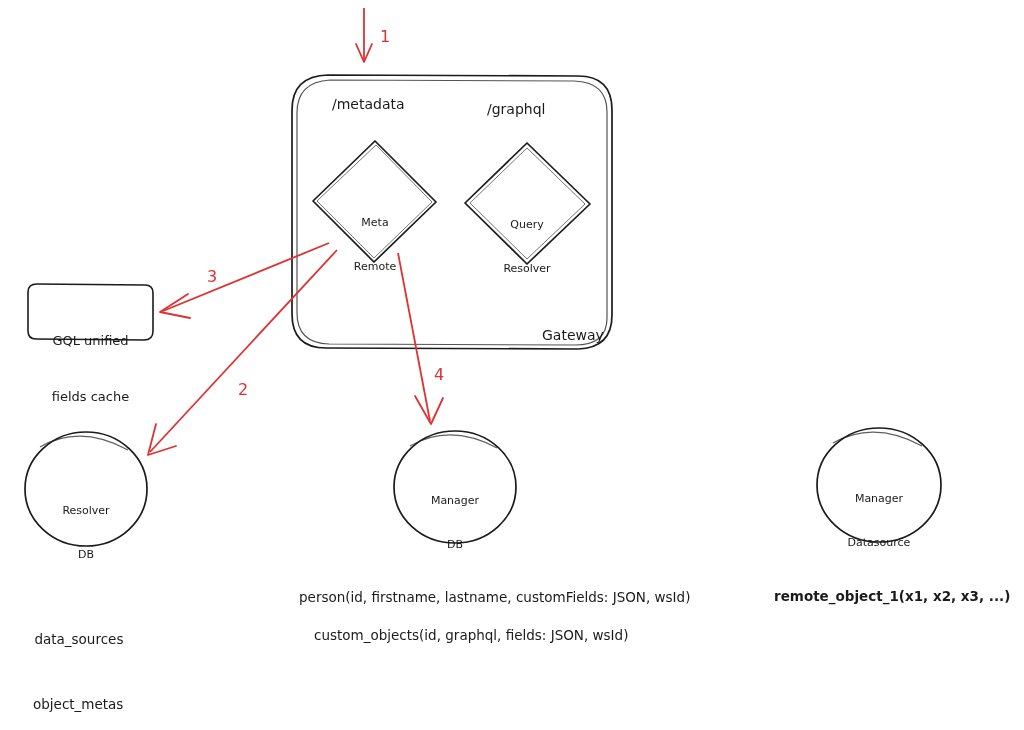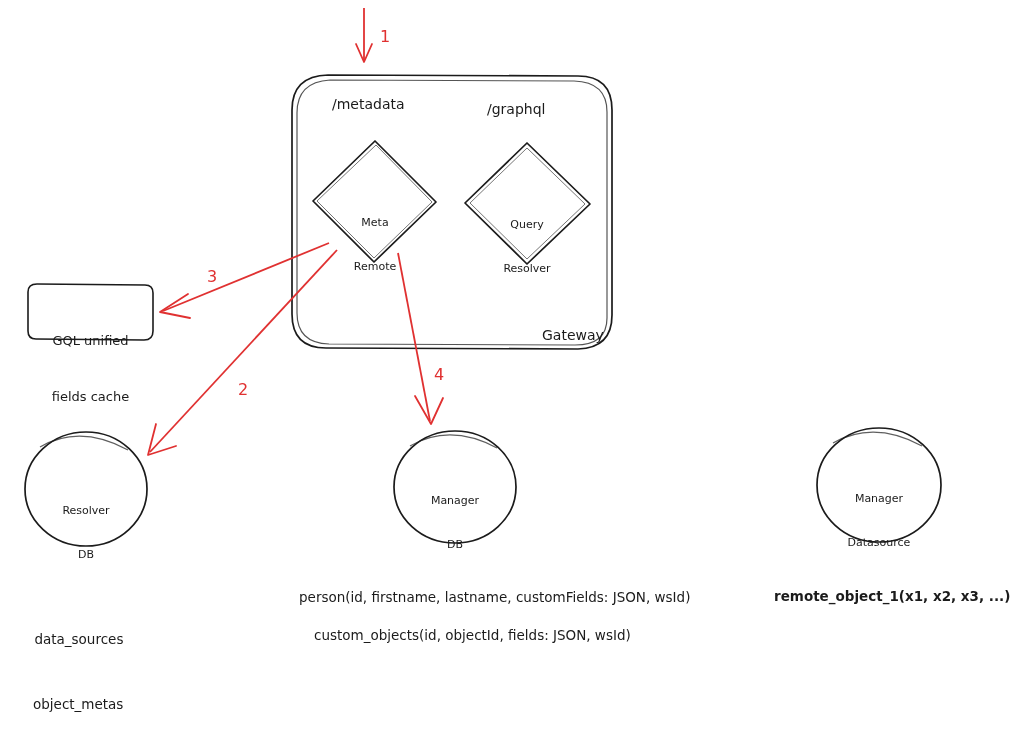--- a/index.html
+++ b/index.html
@@ -164,18 +164,18 @@
   <div class="step-num" style="left:207px; top:267px;">3</div>
   <div class="step-num" style="left:434px; top:365px;">4</div>
 
   <div class="hand-text schema-text" style="left:33px; top:586px;">
     <div>data_sources</div>
     <div>object_metas</div>
     
   </div>
 
   <div class="hand-text schema-text" style="left:299px; top:587px;">person(id, firstname, lastname, customFields: JSON, wsId)</div>
-  <div class="hand-text schema-text" style="left:314px; top:625px;">custom_objects(id, objectId, fields: JSON, wsId)</div>
+  <div class="hand-text schema-text" style="left:314px; top:625px;">custom_objects(id, graphql, fields: JSON, wsId)</div>
 
   <div class="hand-text schema-text" style="left:774px; top:586px;font-weight:bold;">remote_object_1(x1, x2, x3, ...)</div>
 
 
 </div>
 
 </body></html>

